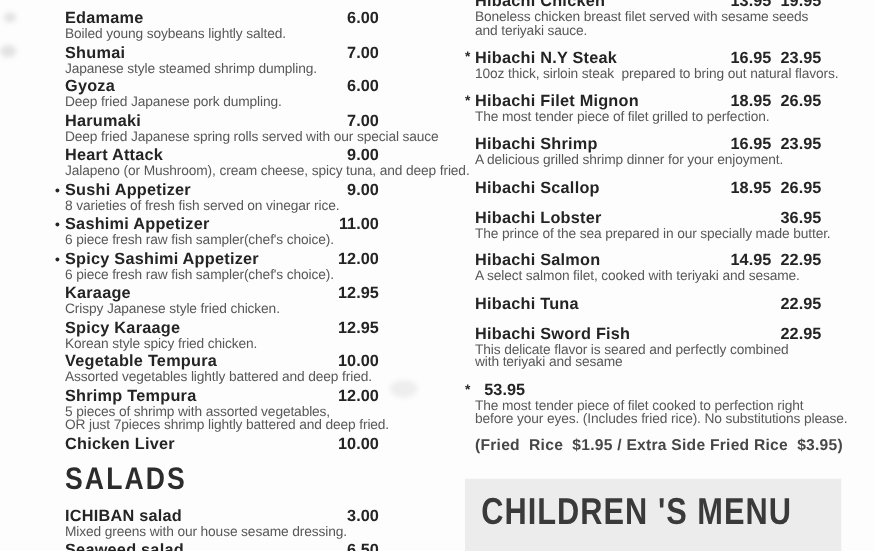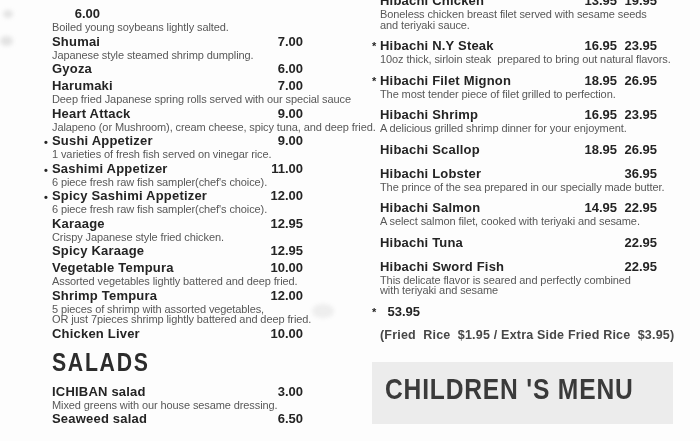--- a/index.html
+++ b/index.html
@@ -71,20 +71,21 @@
 <div class="page">
   <div class="smudge s1"></div>
   <div class="smudge s2"></div>
   <div class="smudge s3"></div>
 
   <div class="col col-left">
     <div class="items" id="left-items">
   <div class="item">
     <div class="title-row">
 
+      <span class="name">Edamame</span>
 
       <span class="price p2">6.00</span>
     </div>
     <div class="desc">Boiled young soybeans lightly salted.</div>
   </div>
 
   <div class="item">
     <div class="title-row">
 
       <span class="name">Shumai</span>
@@ -94,20 +95,21 @@
     <div class="desc">Japanese style steamed shrimp dumpling.</div>
   </div>
 
   <div class="item">
     <div class="title-row">
 
       <span class="name">Gyoza</span>
 
       <span class="price p2">6.00</span>
     </div>
+    <div class="desc">Deep fried Japanese pork dumpling.</div>
   </div>
 
   <div class="item">
     <div class="title-row">
 
       <span class="name">Harumaki</span>
 
       <span class="price p2">7.00</span>
     </div>
     <div class="desc">Deep fried Japanese spring rolls served with our special sauce</div>
@@ -123,21 +125,21 @@
     <div class="desc">Jalapeno (or Mushroom), cream cheese, spicy tuna, and deep fried.</div>
   </div>
 
   <div class="item">
     <div class="title-row">
       <span class="marker">•</span>
       <span class="name">Sushi Appetizer</span>
 
       <span class="price p2">9.00</span>
     </div>
-    <div class="desc">1 varieties of fresh fish served on vinegar rice.</div>
+    <div class="desc">8 varieties of fresh fish served on vinegar rice.</div>
   </div>
 
   <div class="item">
     <div class="title-row">
       <span class="marker">•</span>
       <span class="name">Sashimi Appetizer</span>
 
       <span class="price p2">11.00</span>
     </div>
     <div class="desc">6 piece fresh raw fish sampler(chef's choice).</div>
@@ -163,20 +165,21 @@
     <div class="desc">Crispy Japanese style fried chicken.</div>
   </div>
 
   <div class="item">
     <div class="title-row">
 
       <span class="name">Spicy Karaage</span>
 
       <span class="price p2">12.95</span>
     </div>
+    <div class="desc">Korean style spicy fried chicken.</div>
   </div>
 
   <div class="item">
     <div class="title-row">
 
       <span class="name">Vegetable Tempura</span>
 
       <span class="price p2">10.00</span>
     </div>
     <div class="desc">Assorted vegetables lightly battered and deep fried.</div>
@@ -318,20 +321,22 @@
     <div class="desc">This delicate flavor is seared and perfectly combined
 with teriyaki and sesame</div>
   </div>
 
   <div class="item">
     <div class="title-row">
       <span class="marker">*</span>
 
       <span class="price p2">53.95</span>
     </div>
+    <div class="desc">The most tender piece of filet cooked to perfection right
+before your eyes. (Includes fried rice). No substitutions please.</div>
   </div>
 </div>
     <div class="note">(Fried  Rice  $1.95 / Extra Side Fried Rice  $3.95)</div>
     <div class="children-banner">
       <div class="children-title">CHILDREN 'S MENU</div>
     </div>
   </div>
 </div>
 
 </body></html>

